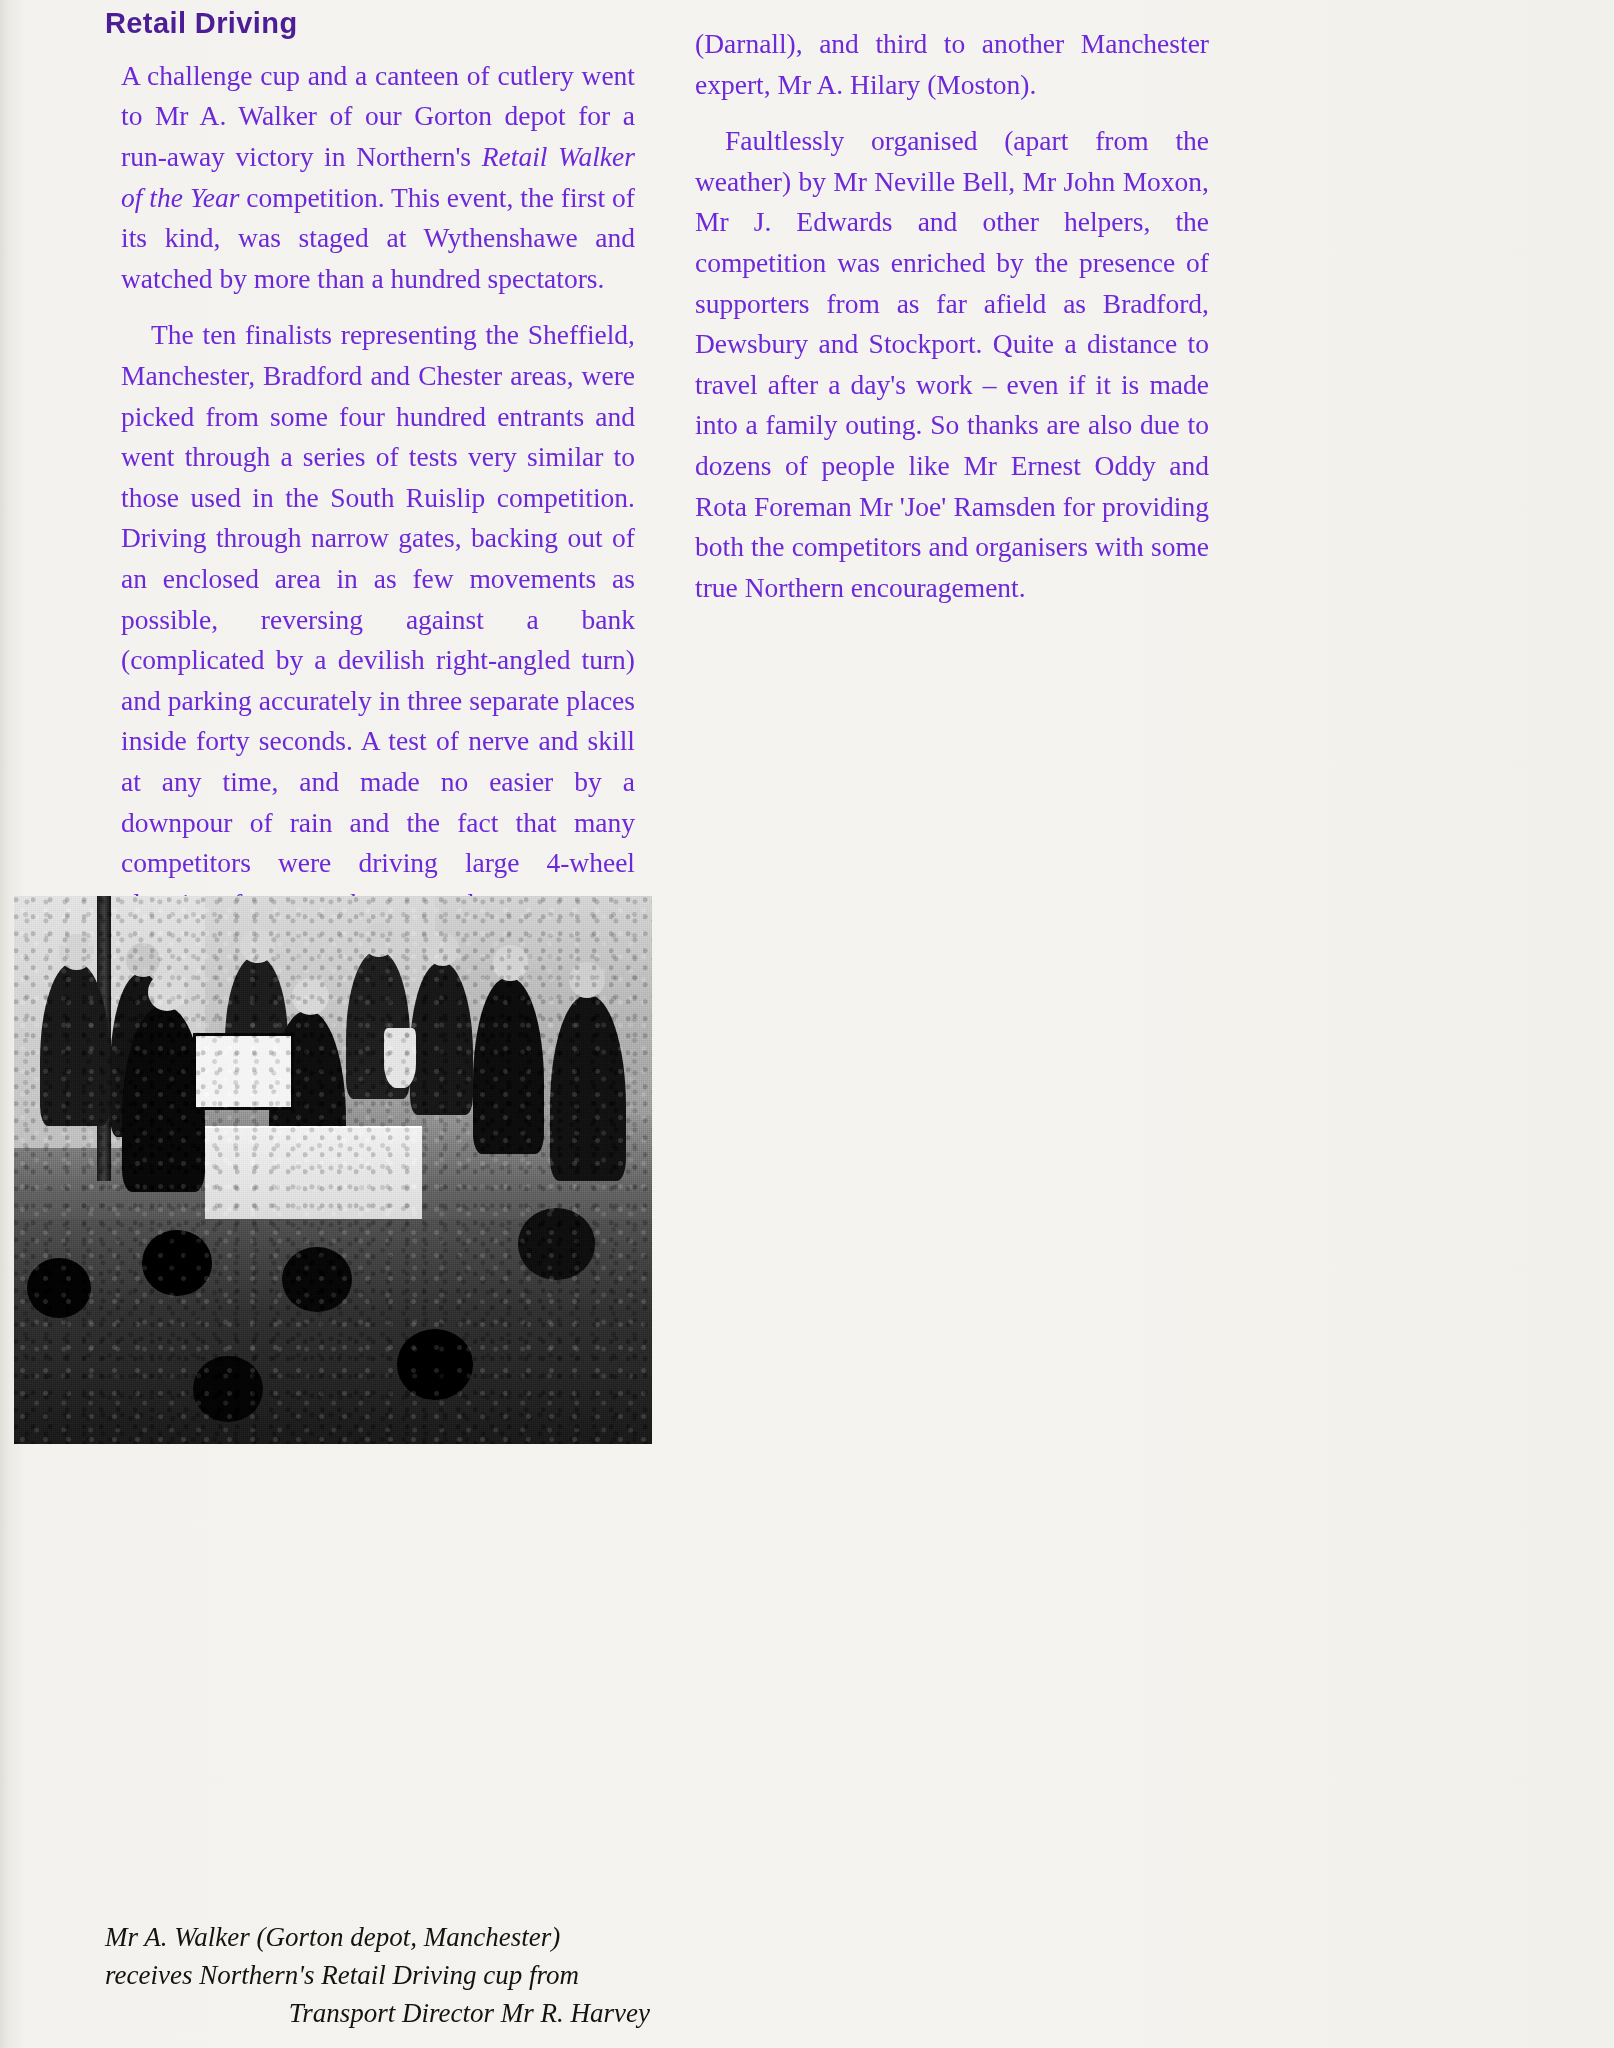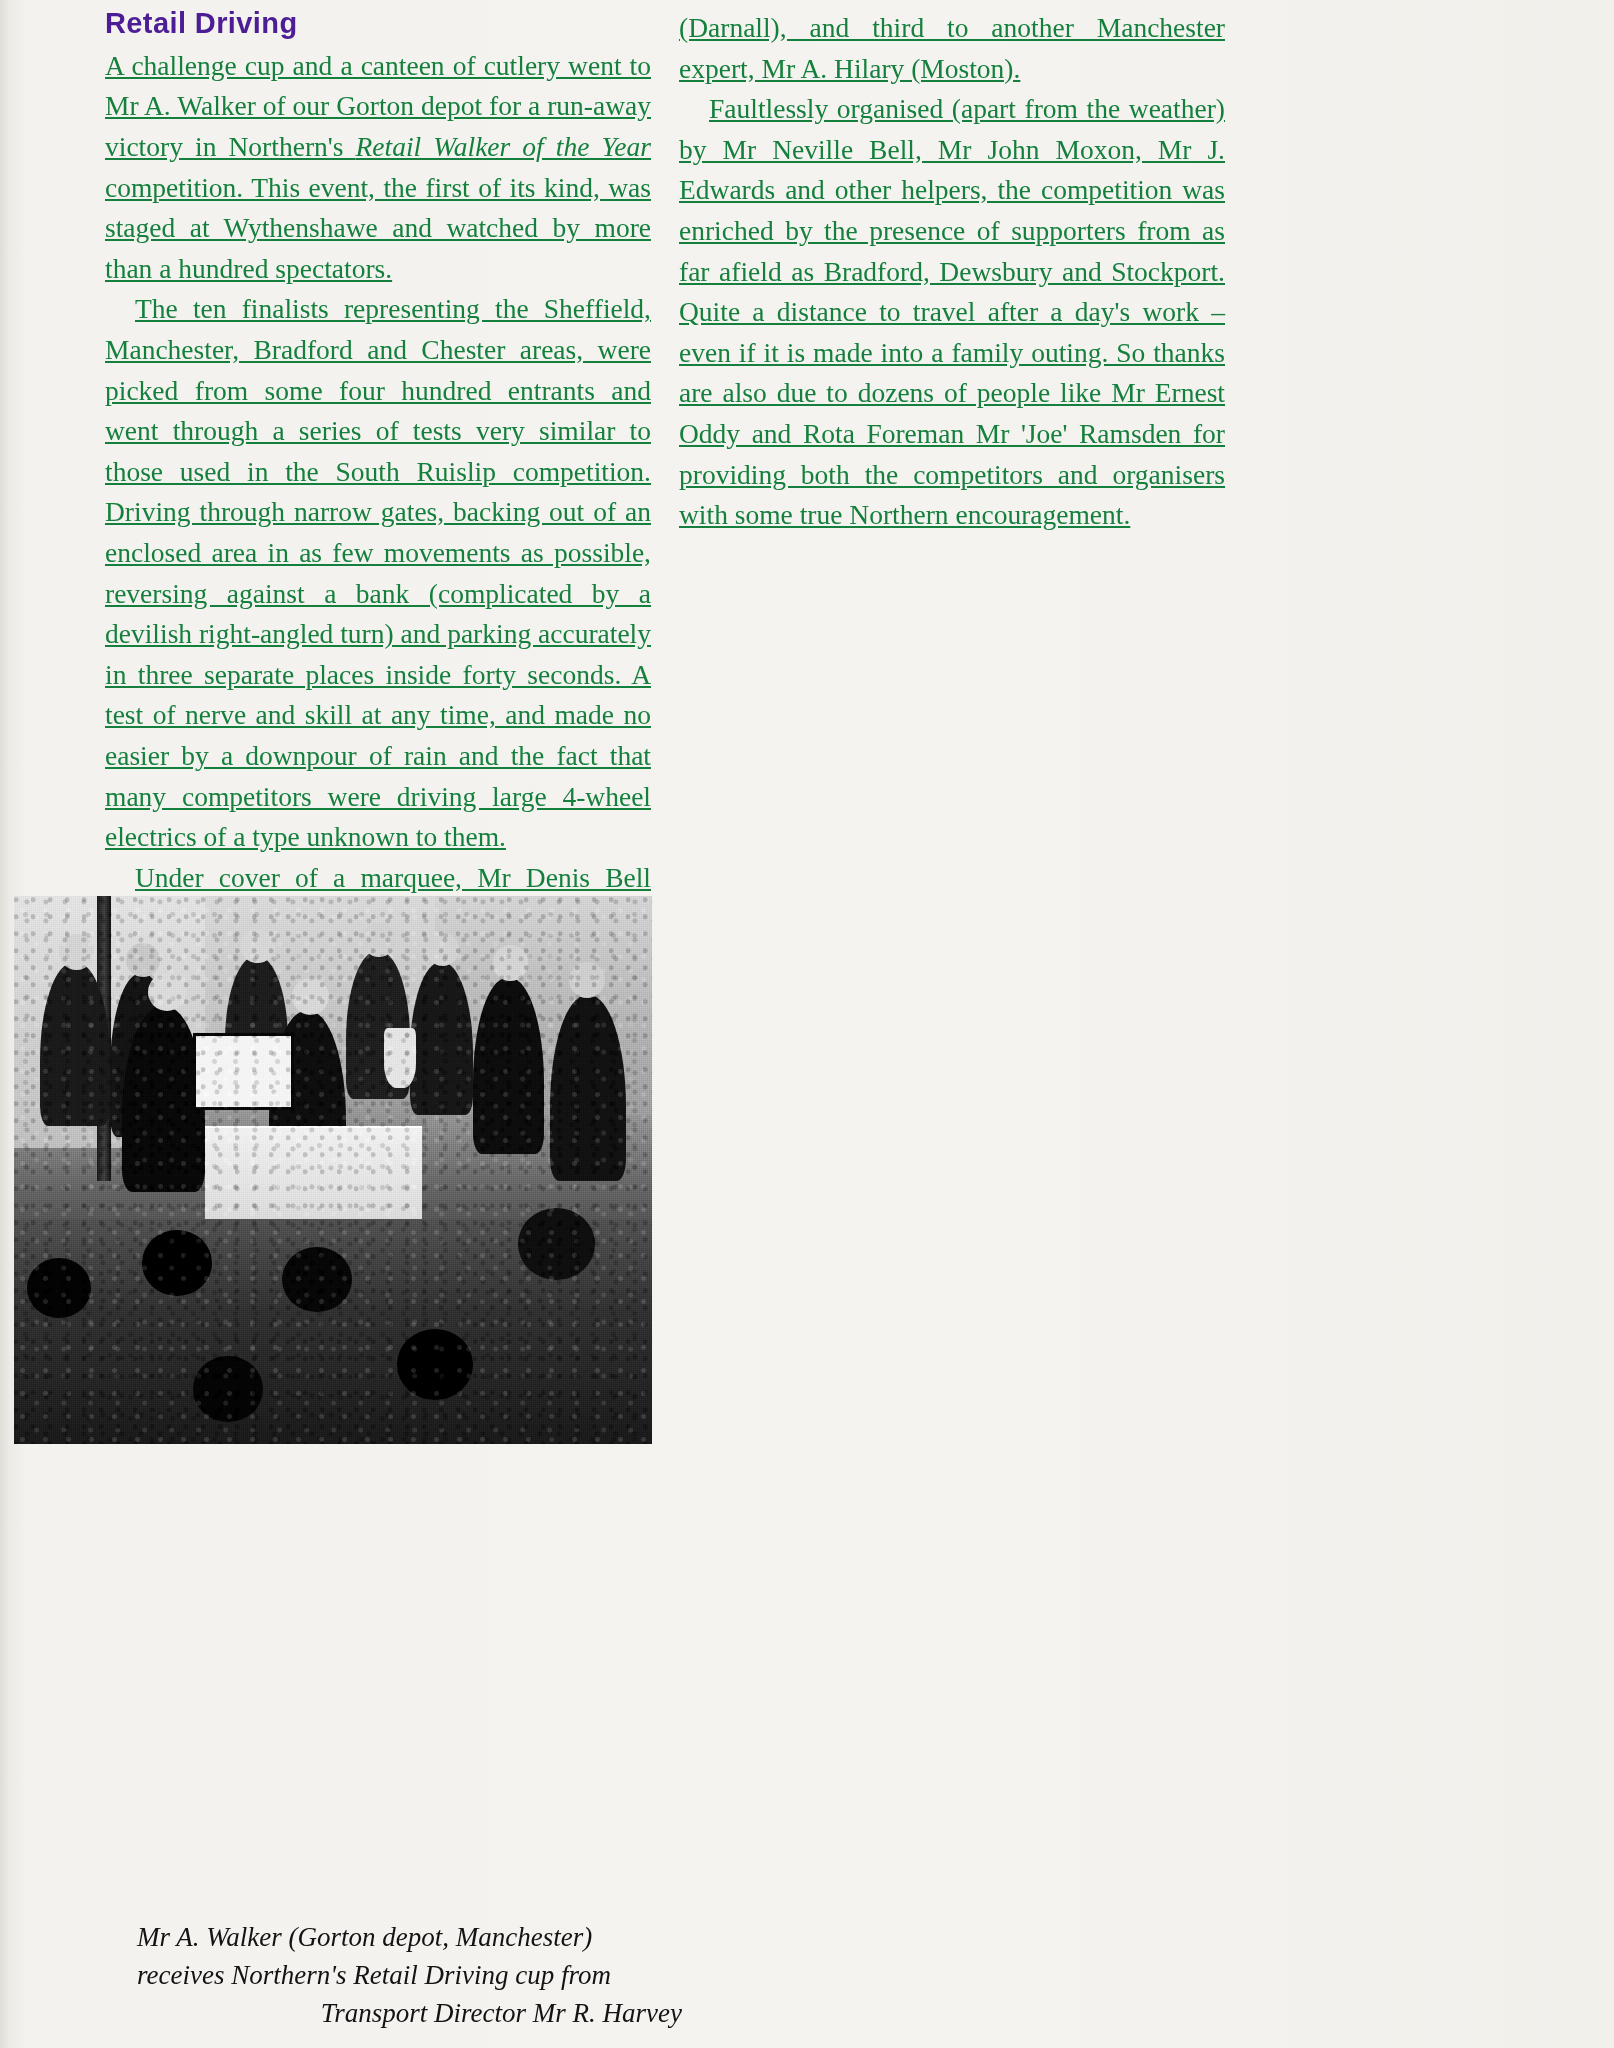--- a/index.html
+++ b/index.html
@@ -41,28 +41,27 @@
     font-family:"Liberation Sans", sans-serif;
     font-weight:bold;
     font-size:29px;
     letter-spacing:.4px;
     margin:0 0 6px 0;
     line-height:1.1;
     color:#4c1d95;
   }
 
   p.para{
-    margin:0;
+    margin:16px;
     font-size:27.5px;
     line-height:40.6px;
     text-align:justify;
     text-justify:inter-word;
     -webkit-hyphens:none;hyphens:none;
-    color:#15803d;
-    text-decoration:underline;
+    color:#6d28d9;
   }
   p.para.indent{text-indent:30px;}
   p.para i{font-style:italic;}
 
   
   .photo-wrap{
     position:absolute;
     left:14px;
     top:896px;
     width:638px;
@@ -126,21 +125,20 @@
   .caption{
     position:absolute;
     left:105px;
     top:1918px;
     width:545px;
     font-size:27px;
     line-height:38px;
     font-style:italic;
     text-align:justify;
     color:#131313;
-    margin-left:32px;
   }
   .caption .lastline{text-align:right;}
 </style>
 </head>
 <body>
 
 <div class="paper"></div>
 <div class="scanedge"></div>
 
 <div class="sheet">

